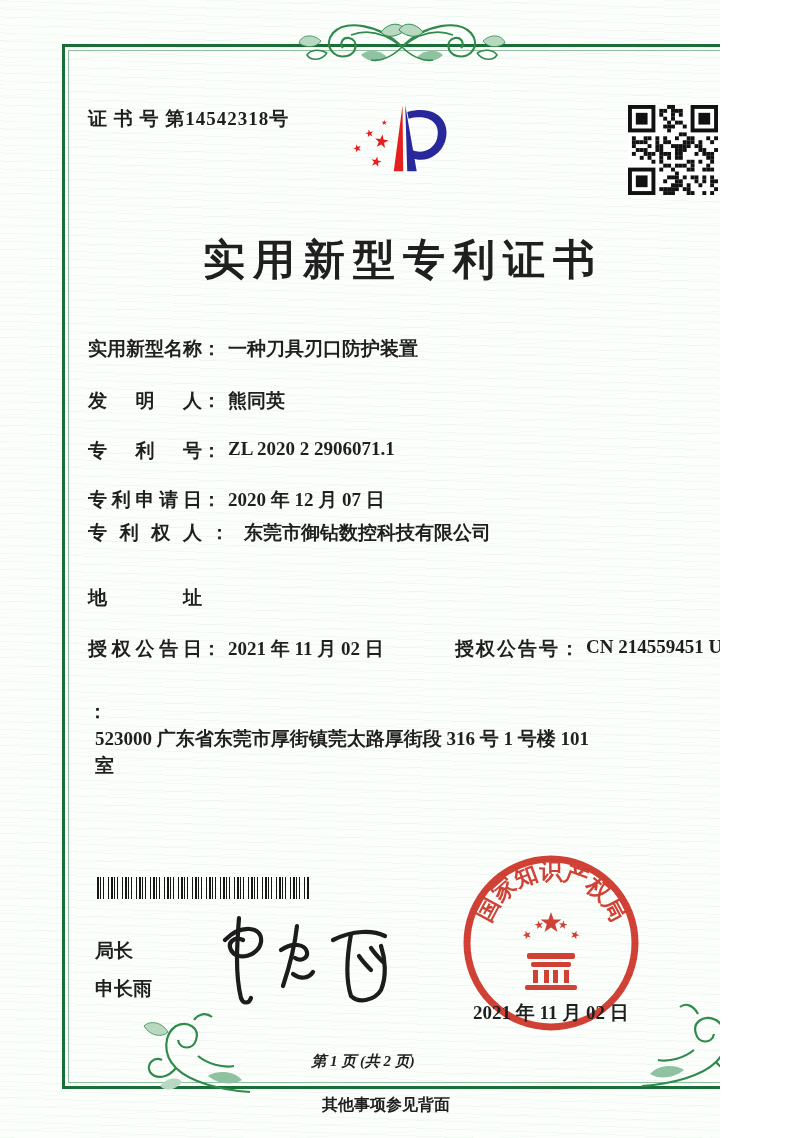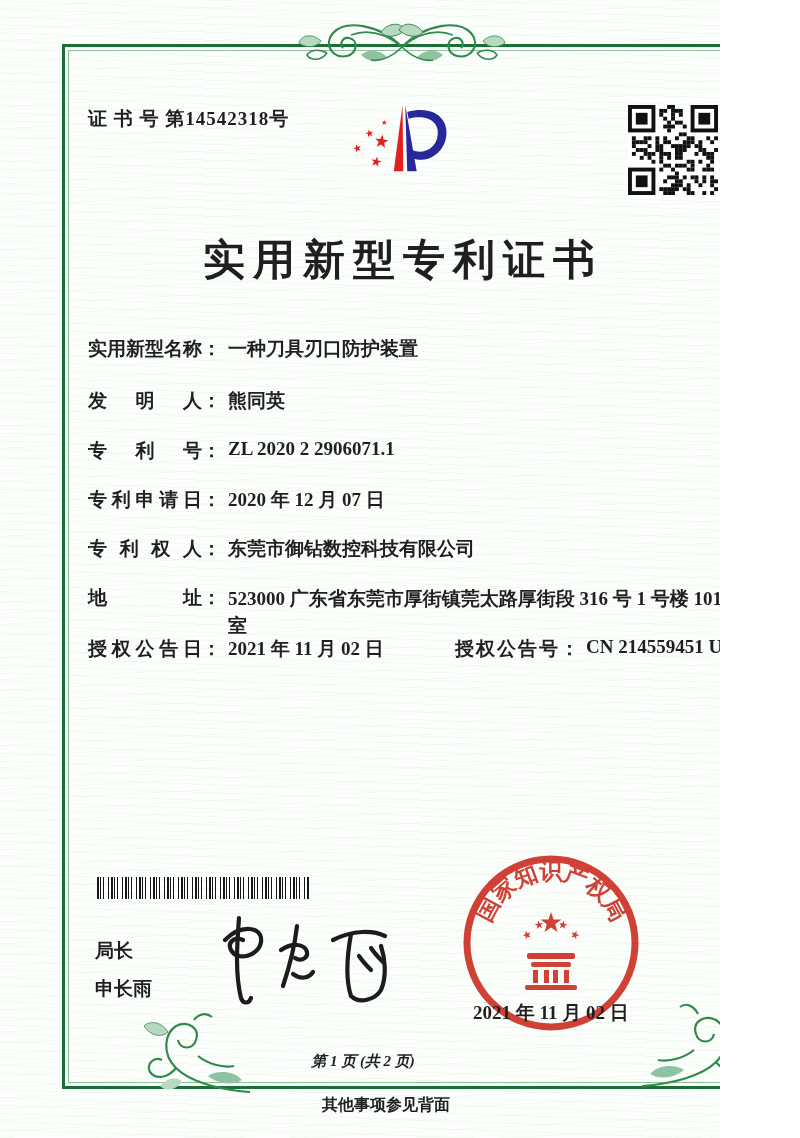--- a/index.html
+++ b/index.html
@@ -21,26 +21,26 @@
   .orn-bl{left:138px; top:1012px;}
   .orn-br{left:636px; top:998px;}
   .cert-no{position:absolute; left:88px; top:106px; font-size:19px; font-weight:600;
     letter-spacing:1px; z-index:3;}
   .logo{position:absolute; left:333px; top:94px; z-index:3;}
   .qr{position:absolute; left:628px; top:105px; z-index:3;}
   .title{position:absolute; left:62px; top:232px; width:682px; text-align:center;
     font-size:42px; font-weight:900; letter-spacing:8px; z-index:3;}
   .fields{position:absolute; left:88px; top:0; width:640px; z-index:3; font-size:19px; font-weight:600;}
   .frow{position:absolute; display:flex; align-items:flex-start; white-space:nowrap;}
-  .frow.wrap{white-space:normal;}
+  .frow.wrap{white-space:normal;flex-direction:column;}
   .flabel{display:inline-block; width:114px; text-align:justify; text-align-last:justify; flex:0 0 114px;}
   .fcolon{flex:0 0 auto;}
   .fvalue{padding-left:7px;}
   .frow-0{top:336px;} .frow-1{top:388px;} .frow-2{top:438px;} .frow-3{top:487px;}
-  .frow-4{top:536px;} .frow-5{top:585px;} .frow-6{top:636px;}
+  .frow-4{top:520px;gap:8px;} .frow-5{top:585px;} .frow-6{top:636px;}
   .fvalue-addr{width:512px; line-height:27px;}
   .grant-group{position:absolute; left:337px; top:0; display:flex; white-space:nowrap;}
   .grant-label{letter-spacing:2px;margin-left:30px;}
   .paras{position:absolute; left:88px; top:668px; width:628px; z-index:3;
     font-size:17.5px; line-height:33px; text-align:justify; font-weight:500;}
   .paras p{margin:0; text-indent:2em;}
   .barcode{position:absolute; left:97px; top:877px; width:213px; height:22px; z-index:3;
     background:
       repeating-linear-gradient(90deg,#161616 0 2px,transparent 2px 3px,#161616 3px 4px,
         transparent 4px 6px,#161616 6px 7px,transparent 7px 11px,#161616 11px 12px,transparent 12px 14px);}

